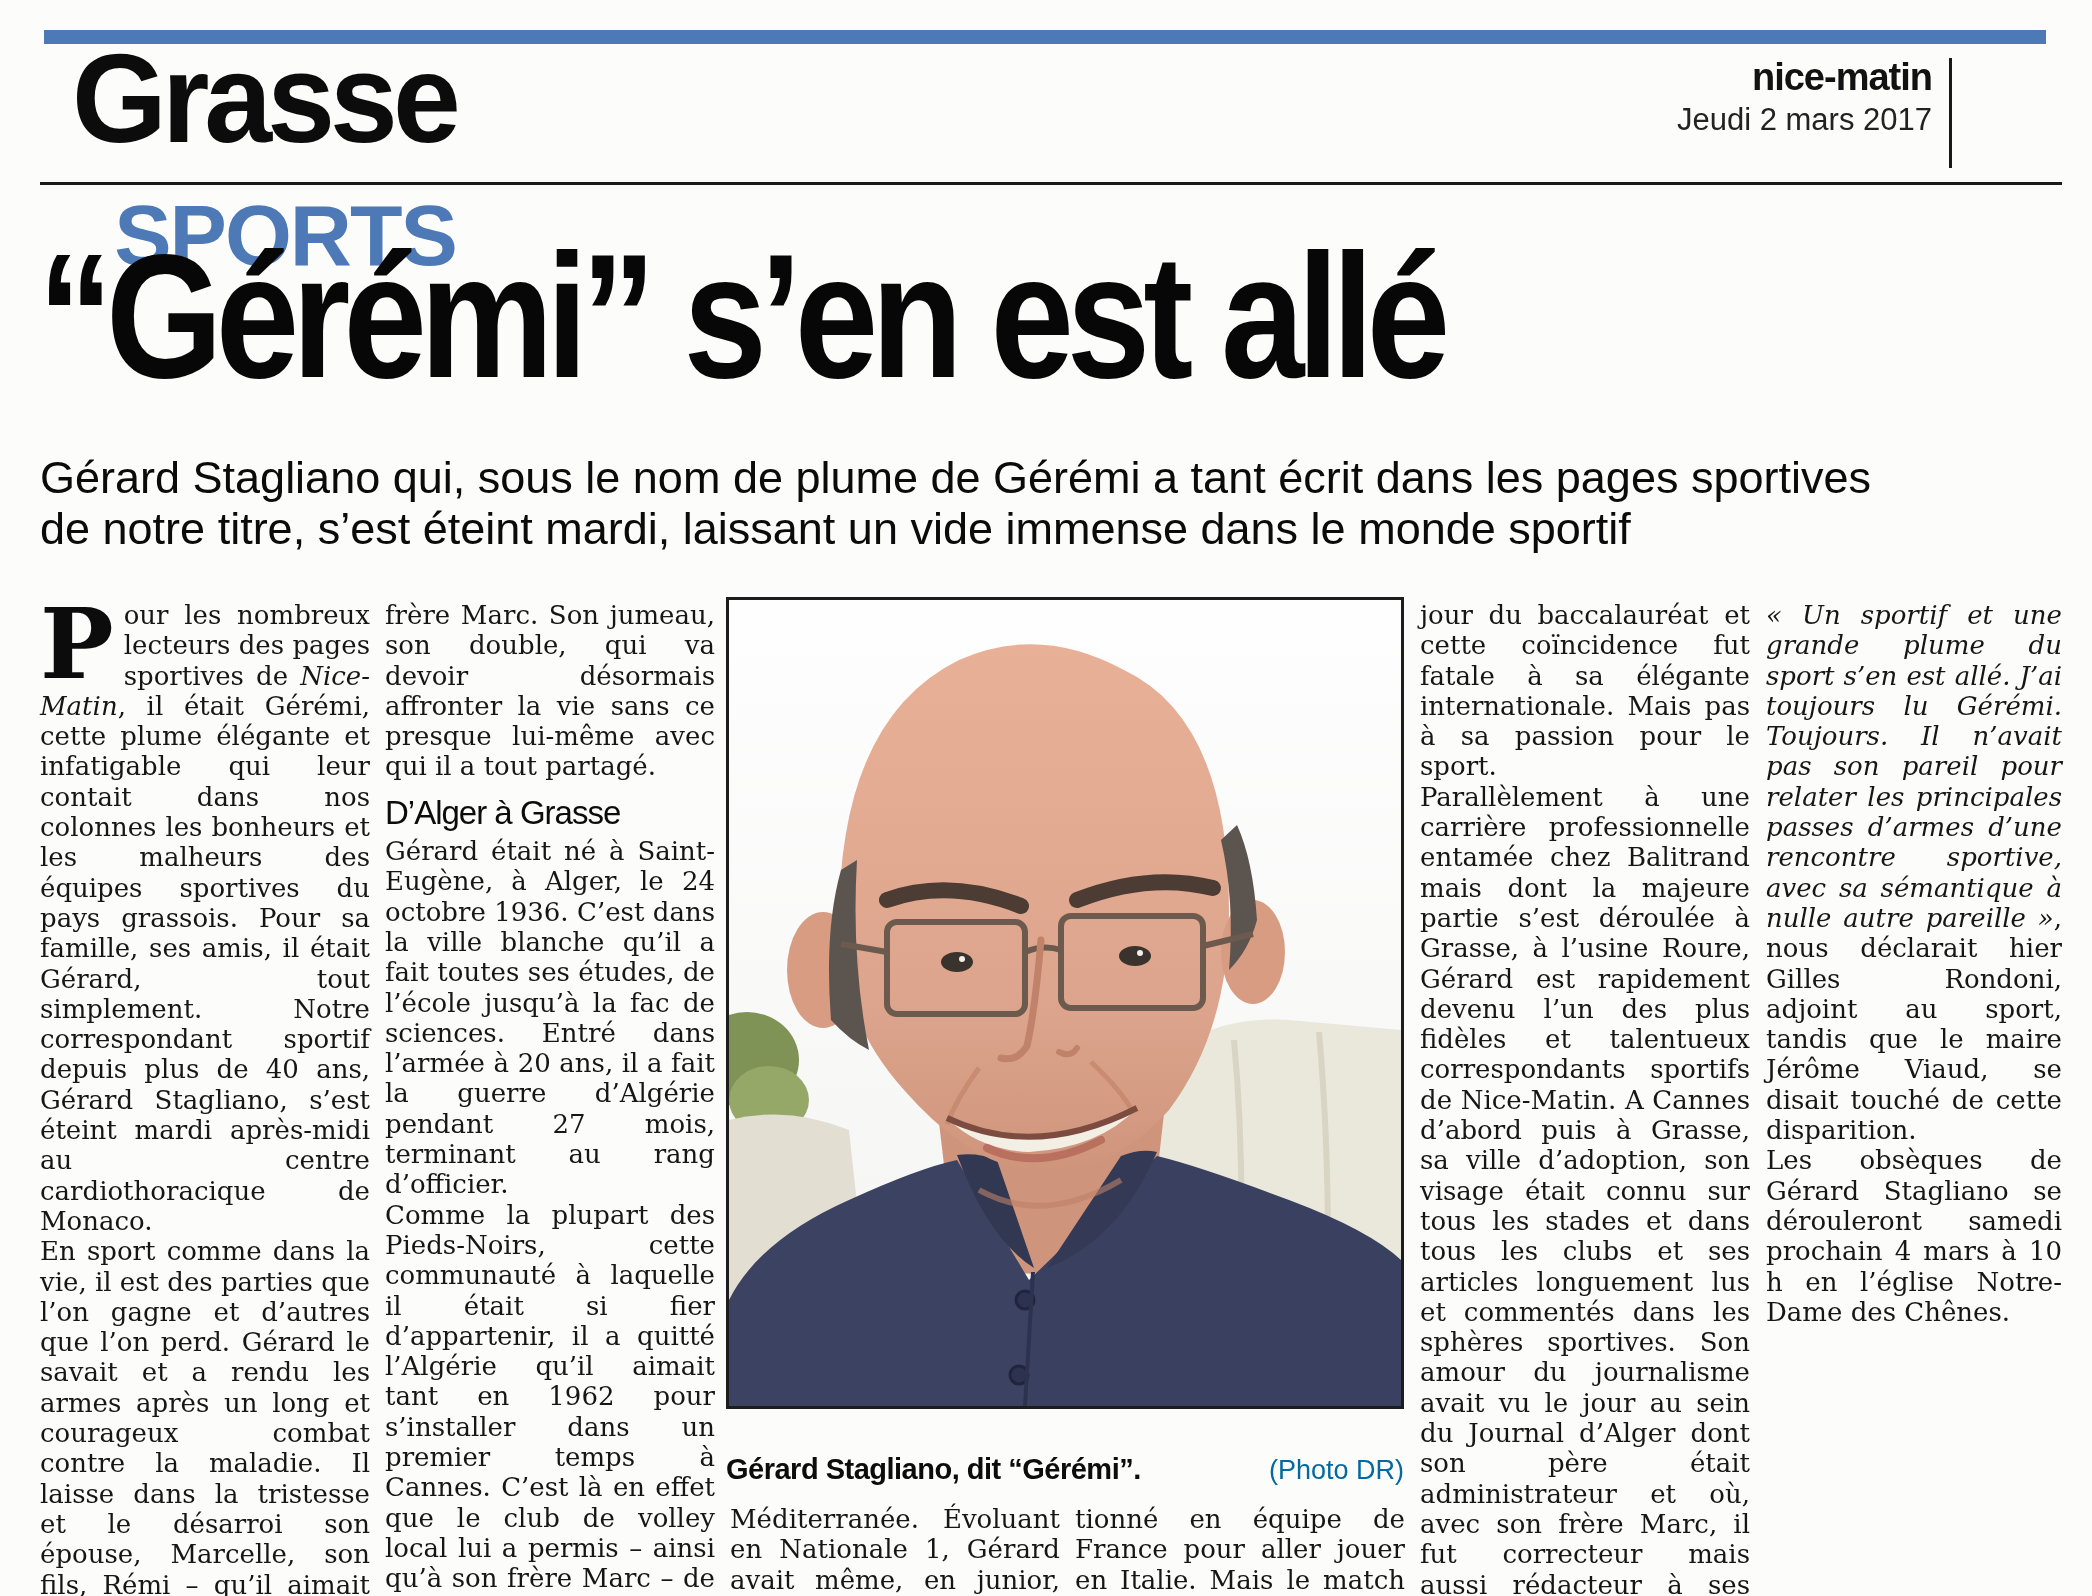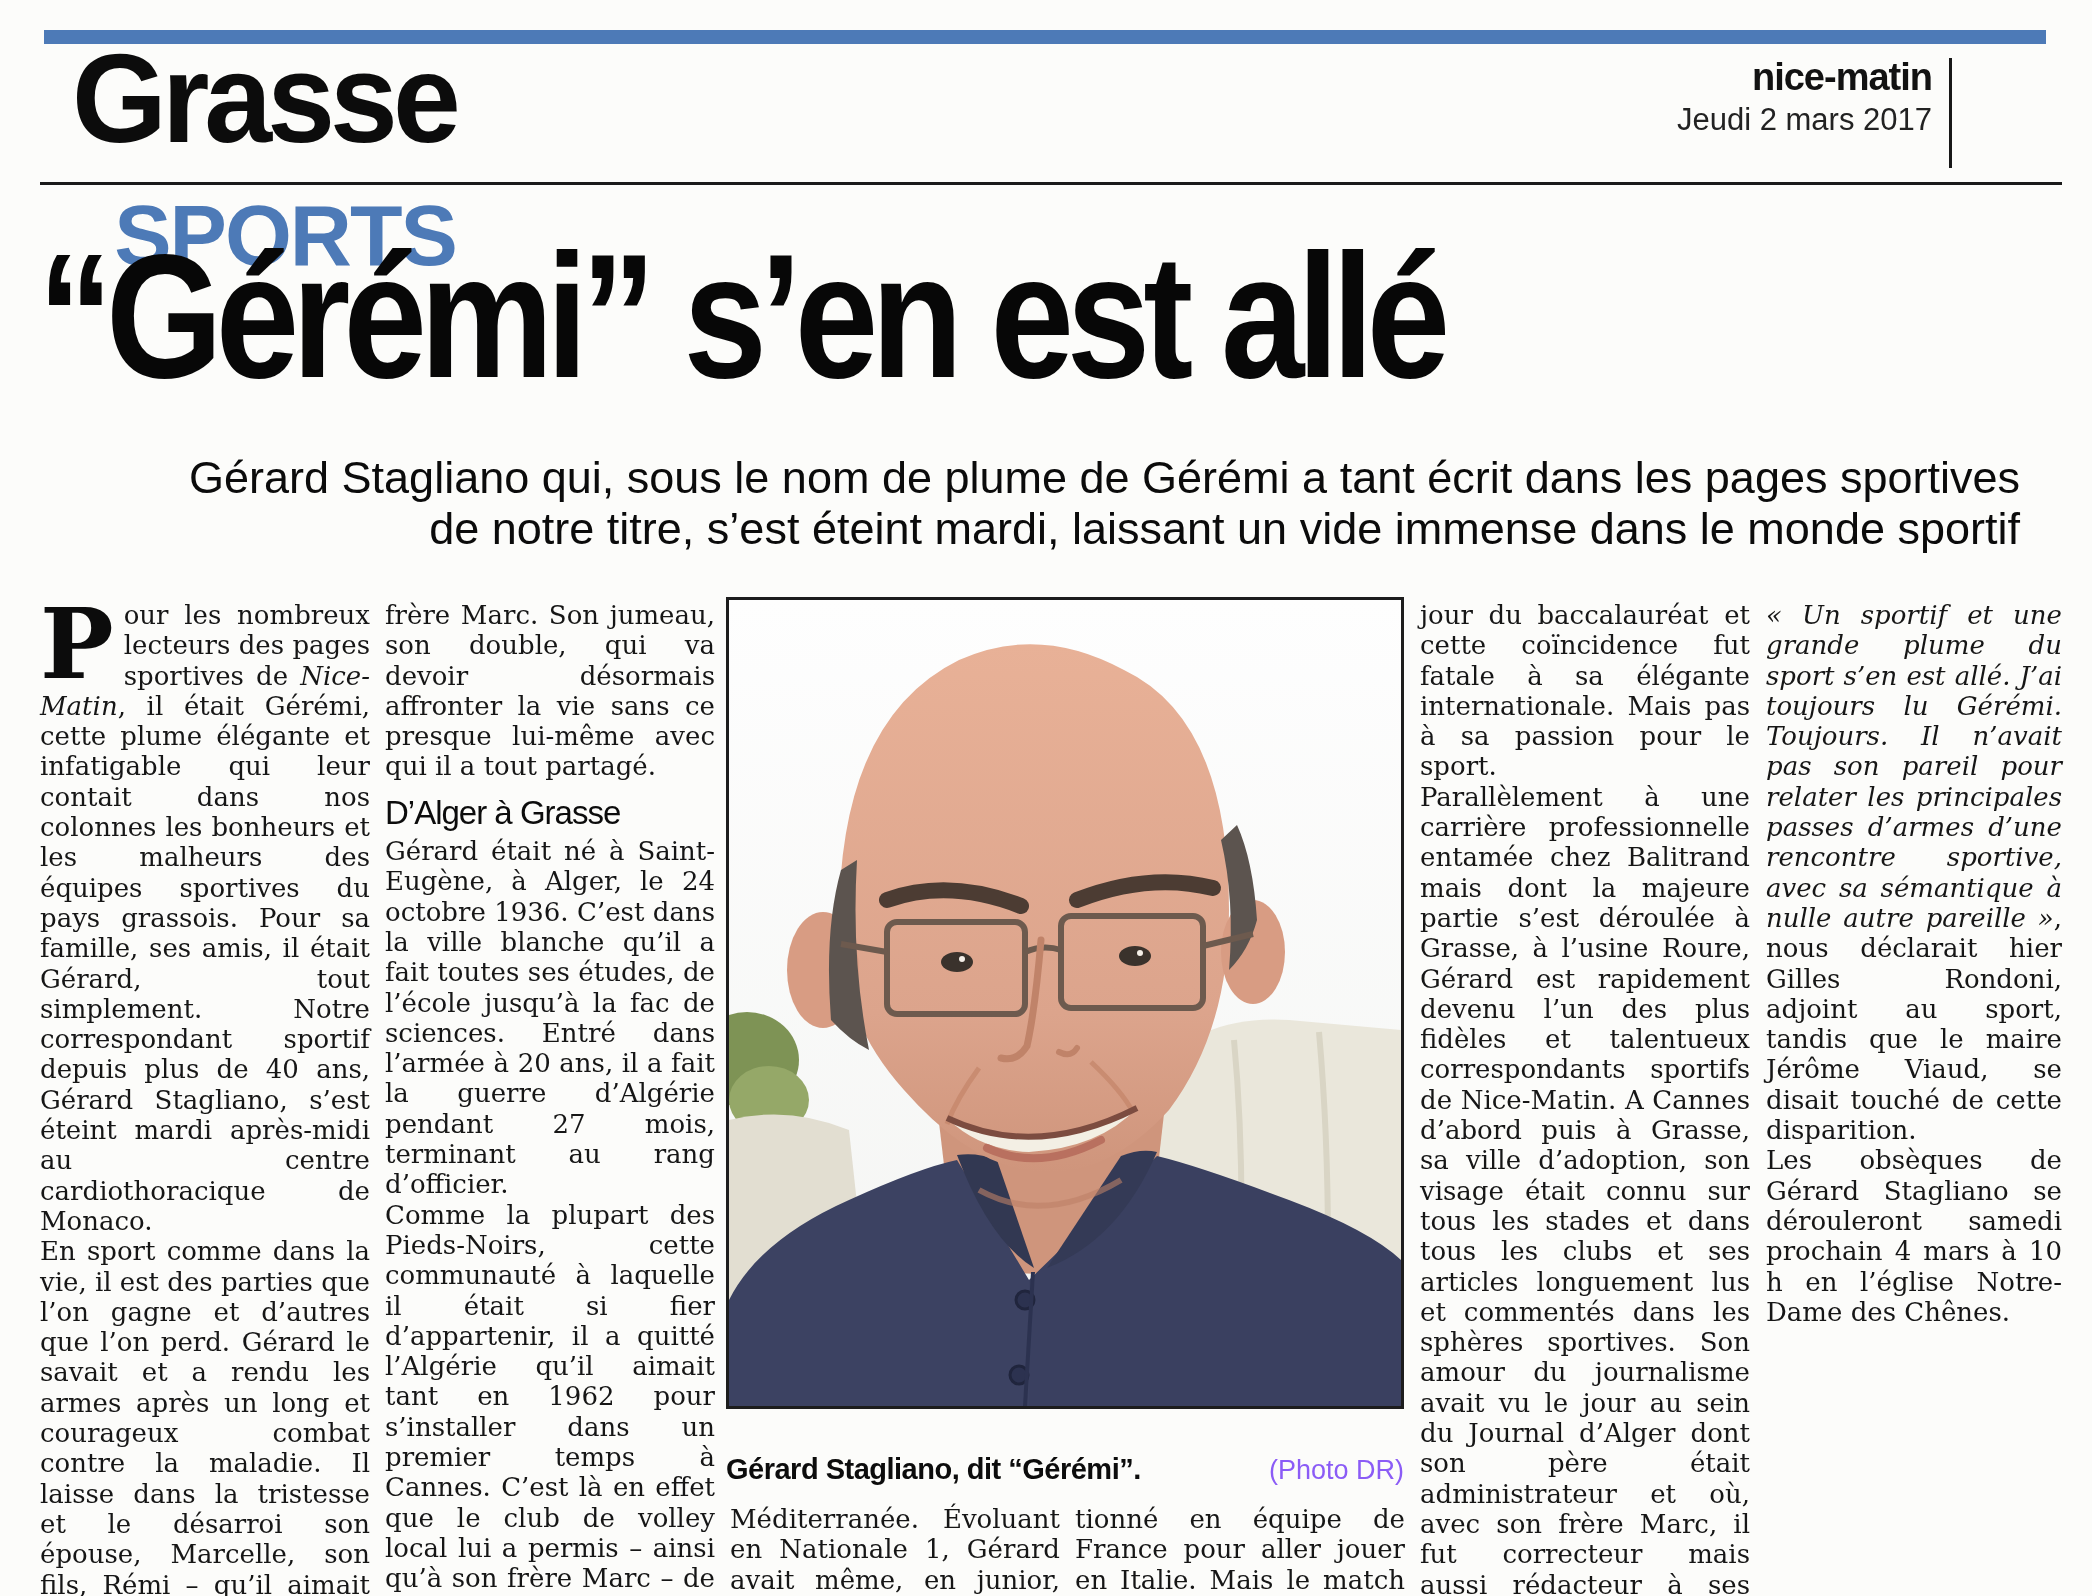--- a/index.html
+++ b/index.html
@@ -35,21 +35,21 @@
   .head-rule{left:40px;top:182px;width:2022px;height:3px;background:#1a1a1a;}
   
   .headline{
     left:38px;top:228px;width:1700px;
     font-family:"Liberation Sans", sans-serif;font-weight:bold;
     font-size:150px;line-height:1.0;letter-spacing:-7px;color:#070707;
     transform:scaleY(1.17);transform-origin:top left;white-space:nowrap;
   }
   .deck{left:40px;top:452px;width:1980px;
     font-family:"Liberation Sans", sans-serif;font-size:45px;line-height:51px;
-    color:#0b0b0b;letter-spacing:0px;text-align:right;}
+    color:#0b0b0b;letter-spacing:0px;}
   
   .col{
     position:absolute;top:600px;width:330px;
     font-size:26px;line-height:30.3px;text-align:justify;color:#161616;
   }
   .col p{margin:0;}
   .col1{left:40px;}
   .col2{left:385px;}
   .col5{left:1420px;}
   .col6{left:1766px;width:296px;}
@@ -69,21 +69,21 @@
   
   .photo-frame{
     left:726px;top:597px;width:672px;height:806px;
     border:3px solid #1d1d1d;background:#fdfdfd;
   }
   .caption-row{
     left:726px;top:1414px;width:678px;display:flex;
     justify-content:space-between;align-items:baseline;
   }
   .caption{font-family:"Liberation Sans", sans-serif;font-weight:bold;font-size:29px;color:#0c0c0c;letter-spacing:-0.5px;margin-top:39px;}
-  .credit{font-family:"Liberation Sans", sans-serif;font-size:27px;color:#8b5cf6;}
+  .credit{font-family:"Liberation Sans", sans-serif;font-size:27px;color:#0369a1;}
 </style>
 </head>
 <body>
 
 <div class="abs topbar"></div>
 
 <div class="abs kicker-row">
   <span class="kicker">Grasse</span>
   <span class="section">SPORTS</span>
 </div>

